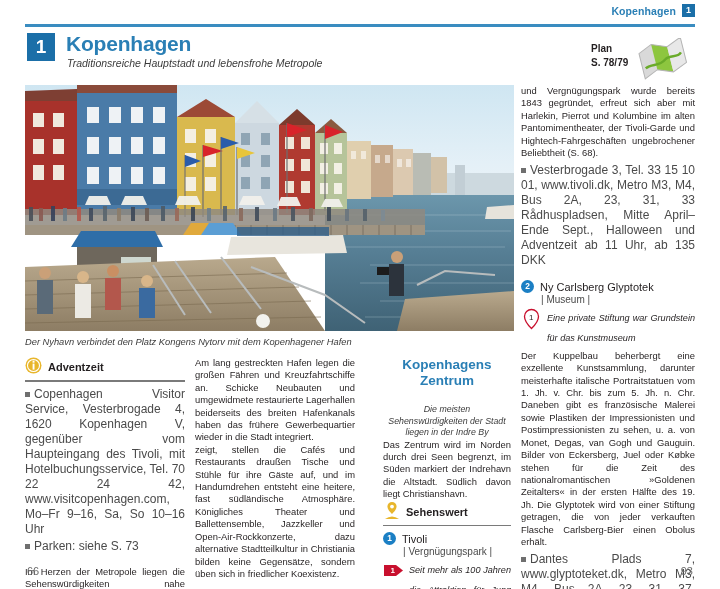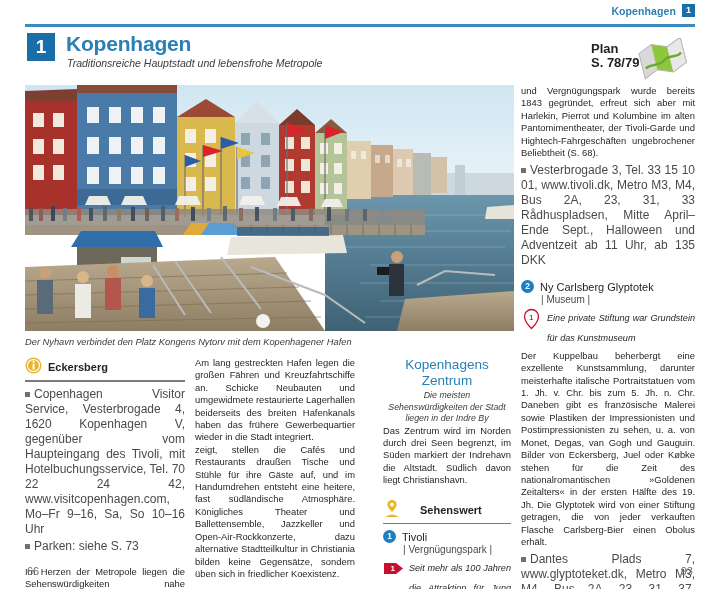--- a/index.html
+++ b/index.html
@@ -48,21 +48,21 @@
   .title-sub{
     position:absolute; left:67px; top:57px;
     font-size:10.5px; font-style:italic; color:#3b3b3b;
   }
   .plan-box{
     position:absolute; right:25px; top:40px;
     width:110px; height:42px;
   }
   .plan-label{
     position:absolute; left:6px; top:2px;
-    font-size:13px; font-weight:bold; color:#231f20;
+    font-size:10px; font-weight:bold; color:#231f20;
     text-align:left; line-height:14px;
   }
   .plan-icon{ position:absolute; left:52px; top:-2px; }
 
   
   .photo{
     position:absolute; left:25px; top:85px;
     width:489px; height:246px;
     overflow:hidden;
   }
@@ -99,33 +99,32 @@
     display:block; margin-bottom:2px; text-align:justify;
   }
   .sq{
     display:inline-block; width:5px; height:5px;
     background:#6f6f6f; margin-right:4px; vertical-align:1px;
   }
   .spacer10{ height:10px; }
 
   
   .feature-title{
-    font-size:13.5px; font-weight:normal; color:#2a7fb5;
+    font-size:13.5px; font-weight:bold; color:#2a7fb5;
     text-align:center; line-height:16px;
-    margin-bottom:1px;
+    margin-bottom:15px;
   }
   .feature-sub{
     font-size:8.8px; font-style:italic; color:#3b3b3b;
     text-align:center; line-height:11.5px; 
   }
 
   
   .sehens-head{
-    display:flex; align-items:center; gap:19px;
-    margin-top:12px;
+    display:flex; align-items:center; gap:5px;
   }
   .sehens-title{ font-size:11px; font-weight:bold; color:#231f20; }
   .sehens-rule{ width:100%; height:1.4px; background:#7a7a7a; margin:2px 0 6px; }
 
   
   .poi-head{ display:flex; align-items:center; gap:6px; margin-bottom:1px; }
   .poi-num{
     width:13px; height:13px; border-radius:50%;
     background:#1b7fc4; color:#fff;
     font-size:8.4px; font-weight:bold;
@@ -426,21 +425,21 @@
   <div class="infobox">
     <div class="infobox-head">
       <span>
         <svg width="17" height="17" viewBox="0 0 17 17">
           <circle cx="8.5" cy="8.5" r="8" fill="#e8b62c"></circle>
           <circle cx="8.5" cy="8.5" r="6" fill="none" stroke="#fff" stroke-width="1.1"></circle>
           <rect x="7.6" y="6.6" width="1.9" height="6" fill="#ffffff"></rect>
           <rect x="7.6" y="3.6" width="1.9" height="2.1" fill="#ffffff"></rect>
         </svg>
       </span>
-      <span class="infobox-title">Eckersberg</span>
+      <span class="infobox-title">Adventzeit</span>
     </div>
     <div class="infobox-rule"></div>
     <span class="infoline"><span class="sq"></span><span>Copenhagen Visitor Service, Vesterbrogade 4, 1620 Kopenhagen V, gegenüber vom Haupteingang des Tivoli, mit Hotelbuchungsservice, Tel. 70 22 24 42, www.visitcopenhagen.com, Mo–Fr 9–16, Sa, So 10–16 Uhr</span></span>
     <span class="infoline"><span class="sq"></span><span>Parken: siehe S. 73</span></span>
   </div>
   <div class="spacer10"></div>
   <p>Im Herzen der Metropole liegen die Sehenswürdigkeiten nahe beieinander: der märchenhafte Vergnügungspark Tivoli, die Vergnügungsmeile am Nyhavn, Schloss Amalienborg oder die Statue der Kleinen Meerjungfrau. Sobald sich ein Sonnenstrahl am Himmel</p>
 </div>
 
 <div class="col" id="col-b">

